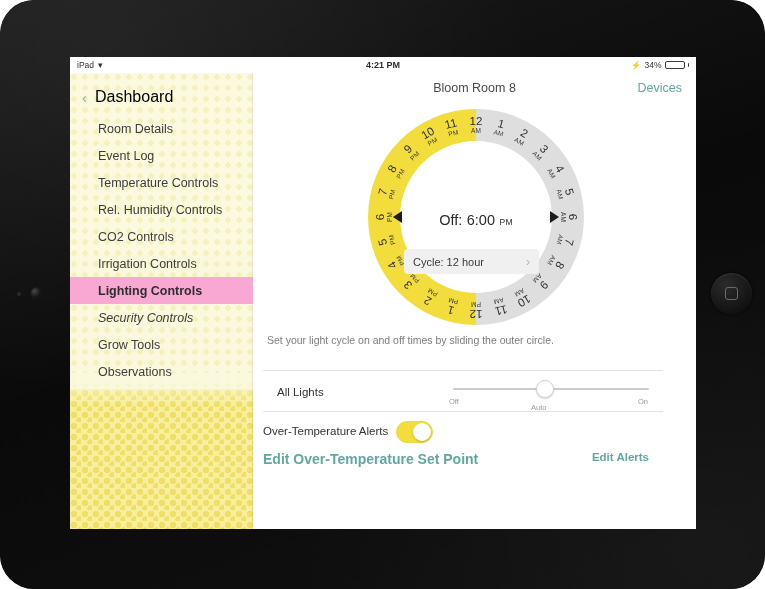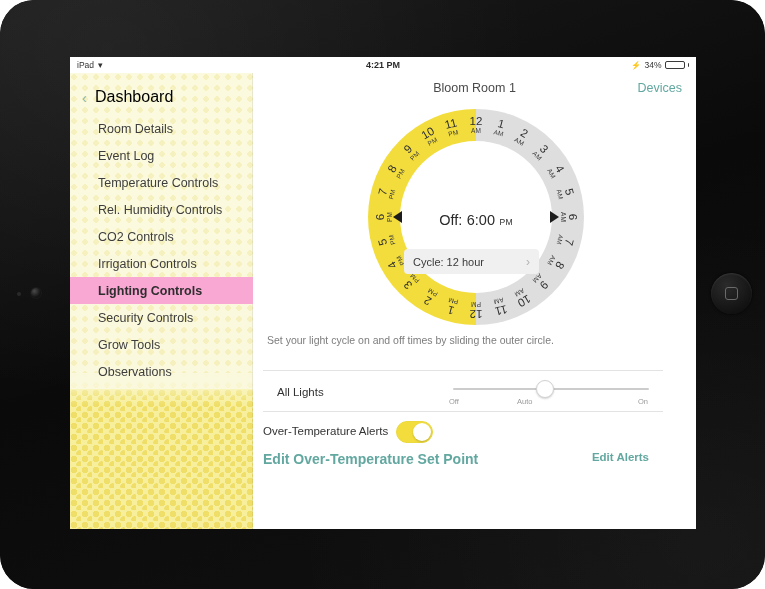--- a/index.html
+++ b/index.html
@@ -260,21 +260,21 @@
     width: 18px; height: 18px; border-radius: 50%;
     background: #ffffff;
     border: 1px solid #d2d2d2;
     box-shadow: 0 1px 2px rgba(0,0,0,.18);
   }
   .slider-tick {
     position: absolute; top: 26px;
     font-size: 7.5px; color: #9a9a9a;
   }
   #tick-off  { left: 186px; }
-  #tick-auto { left: 254px; }
+  #tick-auto { left: 268px; margin-top: 6px; }
   #tick-on   { left: 375px; }
 
   
   #toggle-row {
     position: absolute; left: 10px; top: 345px; width: 400px; height: 30px;
   }
   #toggle-label {
     position: absolute; left: 0; top: 7px;
     font-size: 11.5px; color: #333;
   }
@@ -359,36 +359,36 @@
           </div>
           <div class="nav-item" style="top: 150px;">
             <span>CO2 Controls</span>
           </div>
           <div class="nav-item" style="top: 177px;">
             <span>Irrigation Controls</span>
           </div>
           <div class="nav-item active" style="top: 204px;">
             <span>Lighting Controls</span>
           </div>
-          <div class="nav-item" style="top: 231px;">
+          <div class="nav-item" style="top: 231px; font-style: italic;">
             <span>Security Controls</span>
           </div>
           <div class="nav-item" style="top: 258px;">
             <span>Grow Tools</span>
           </div>
           <div class="nav-item" style="top: 285px;">
             <span>Observations</span>
           </div>
         </div>
     </div>
 
     <div id="content">
 
       <div id="titlebar">
-        <div id="page-title">Bloom Room 1</div>
+        <div id="page-title">Bloom Room 8</div>
         <div id="devices-link">Devices</div>
       </div>
 
       <div id="dial-wrap">
         <div id="dial-ring"></div>
         <div id="hour-layer">
             <div class="hour-inner" style="left: 108px; top: 16px; transform: translate(-50%, -50%) rotate(0deg);">
               <div class="hour-num">12</div>
               <div class="hour-mer">AM</div>
             </div>

